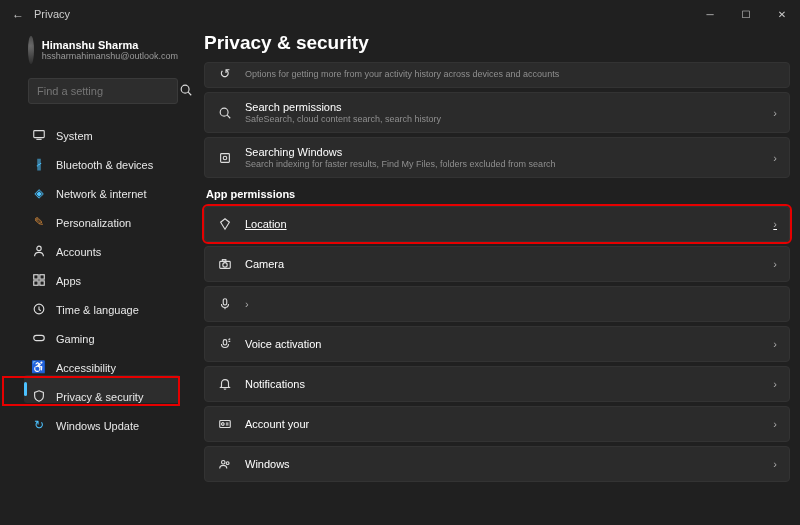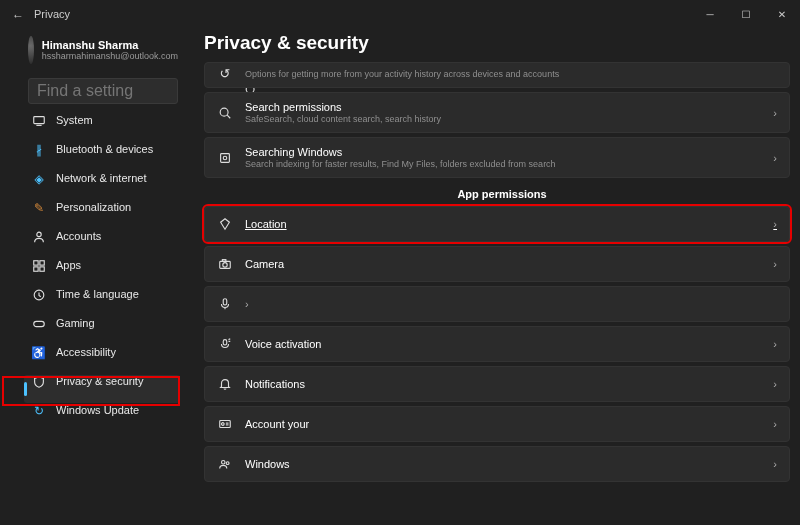--- a/index.html
+++ b/index.html
@@ -10,39 +10,39 @@
   .titlebar .title { flex: 1; }
   .winbtns { display: flex; }
   .winbtn { width: 36px; height: 28px; display: flex; align-items: center; justify-content: center; font-size: 10px; color: #ccc; }
   .body { flex: 1; display: flex; overflow: hidden; }
   .sidebar { width: 186px; display: flex; flex-direction: column; padding: 4px 4px 0 24px; }
   .profile { display: flex; align-items: center; gap: 8px; padding: 4px 4px 8px 4px; }
   .avatar { width: 28px; height: 28px; border-radius: 50%; background: radial-gradient(circle at 40% 35%, #6a6a6a, #2c2c2c); }
   .profile-text .name { font-size: 11px; font-weight: 600; color: #fff; }
   .profile-text .email { font-size: 9px; color: #9a9a9a; }
   .search { margin: 6px 4px 10px 4px; height: 26px; background: #2d2d2d; border: 1px solid #3a3a3a; border-radius: 3px; display: flex; align-items: center; padding: 0 8px; }
-  .search input { flex: 1; background: transparent; border: none; outline: none; color: #ccc; font-size: 16px; }
+  .search input { flex: 1; background: transparent; border: none; outline: none; color: #ccc; font-size: 11px; }
   .search .sicon { color: #aaa; font-size: 11px; }
   .navlist { display: flex; flex-direction: column; gap: 1px; margin-right: 2px; }
-  .navitem { display: flex; align-items: flex-start; gap: 10px; height: 28px; padding: 0 8px; border-radius: 3px; font-size: 11px; color: #e8e8e8; position: relative; }
+  .navitem { display: flex; align-items: flex-end; gap: 10px; height: 28px; padding: 0 8px; border-radius: 3px; font-size: 11px; color: #e8e8e8; position: relative; }
   .navitem.selected { background: #2d2d2d; }
   .navitem.selected::before { content: ""; position: absolute; left: 0; top: 7px; bottom: 7px; width: 3px; background: #4cc2ff; border-radius: 2px; }
   .navicon { width: 14px; height: 14px; display: inline-flex; align-items: center; justify-content: center; font-size: 12px; }
   .highlight-nav { position: absolute; border: 2px solid #e60000; pointer-events: none; }
 
   .main { flex: 1; padding: 4px 10px 0 18px; overflow: hidden; }
   .page-title { font-size: 19px; font-weight: 600; margin-bottom: 8px; }
   .card { background: #2b2b2b; border: 1px solid #333; border-radius: 4px; margin-bottom: 4px; display: flex; align-items: center; padding: 8px 12px; gap: 12px; position: relative; }
   .card .cicon { width: 16px; height: 16px; display: inline-flex; align-items: center; justify-content: center; color: #ddd; font-size: 13px; flex-shrink: 0; }
   .card .ct { flex: 1; min-width: 0; }
   .card .ct .ctitle { font-size: 11px; color: #fff; }
   .card .ct .csub { font-size: 9px; color: #8f8f8f; margin-top: 1px; white-space: nowrap; overflow: hidden; text-overflow: ellipsis; }
   .card.thin { padding: 9px 12px; }
   .chev { color: #aaa; font-size: 11px; flex-shrink: 0; }
-  .section-label { font-size: 11px; font-weight: 600; margin: 10px 0 6px 10px; text-align: center; }
+  .section-label { font-size: 11px; font-weight: 600; margin: 10px 0 6px 2px; }
   .truncated-top { padding-top: 2px; padding-bottom: 6px; }
   .highlight-card { outline: 2px solid #e60000; outline-offset: 0; text-decoration: underline; }
   svg { width: 14px; height: 14px; stroke: #ddd; fill: none; stroke-width: 1.3; }
 </style>
 </head>
 <body>
 
 <div class="window">
 
   <div class="titlebar">

